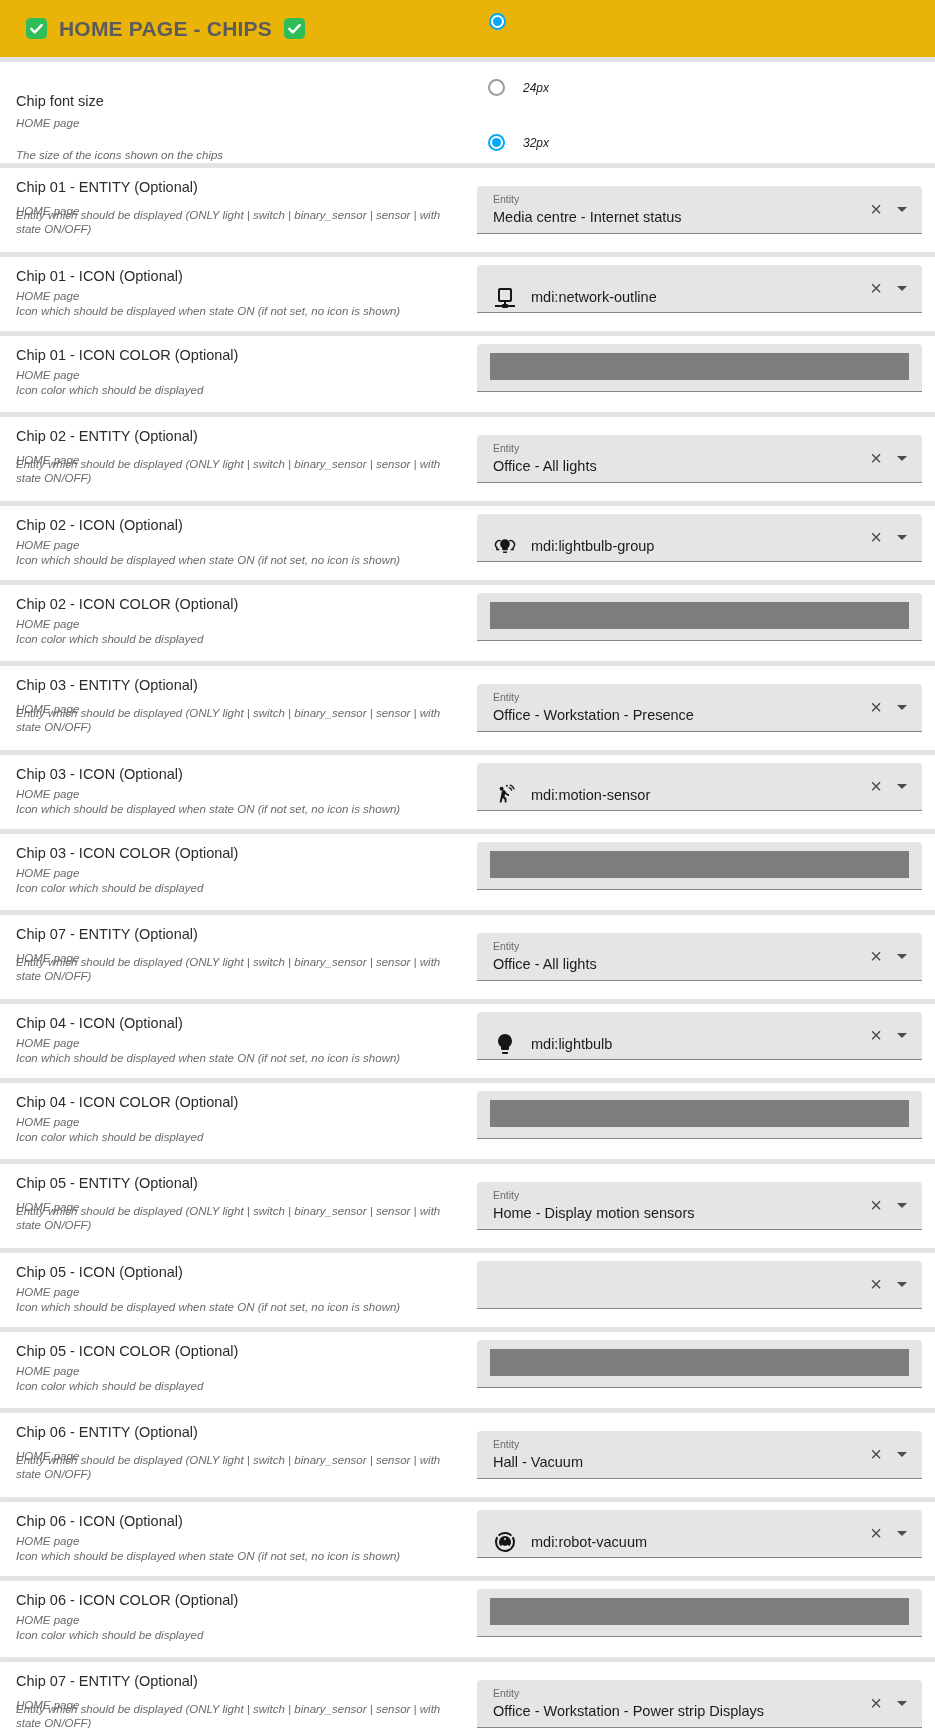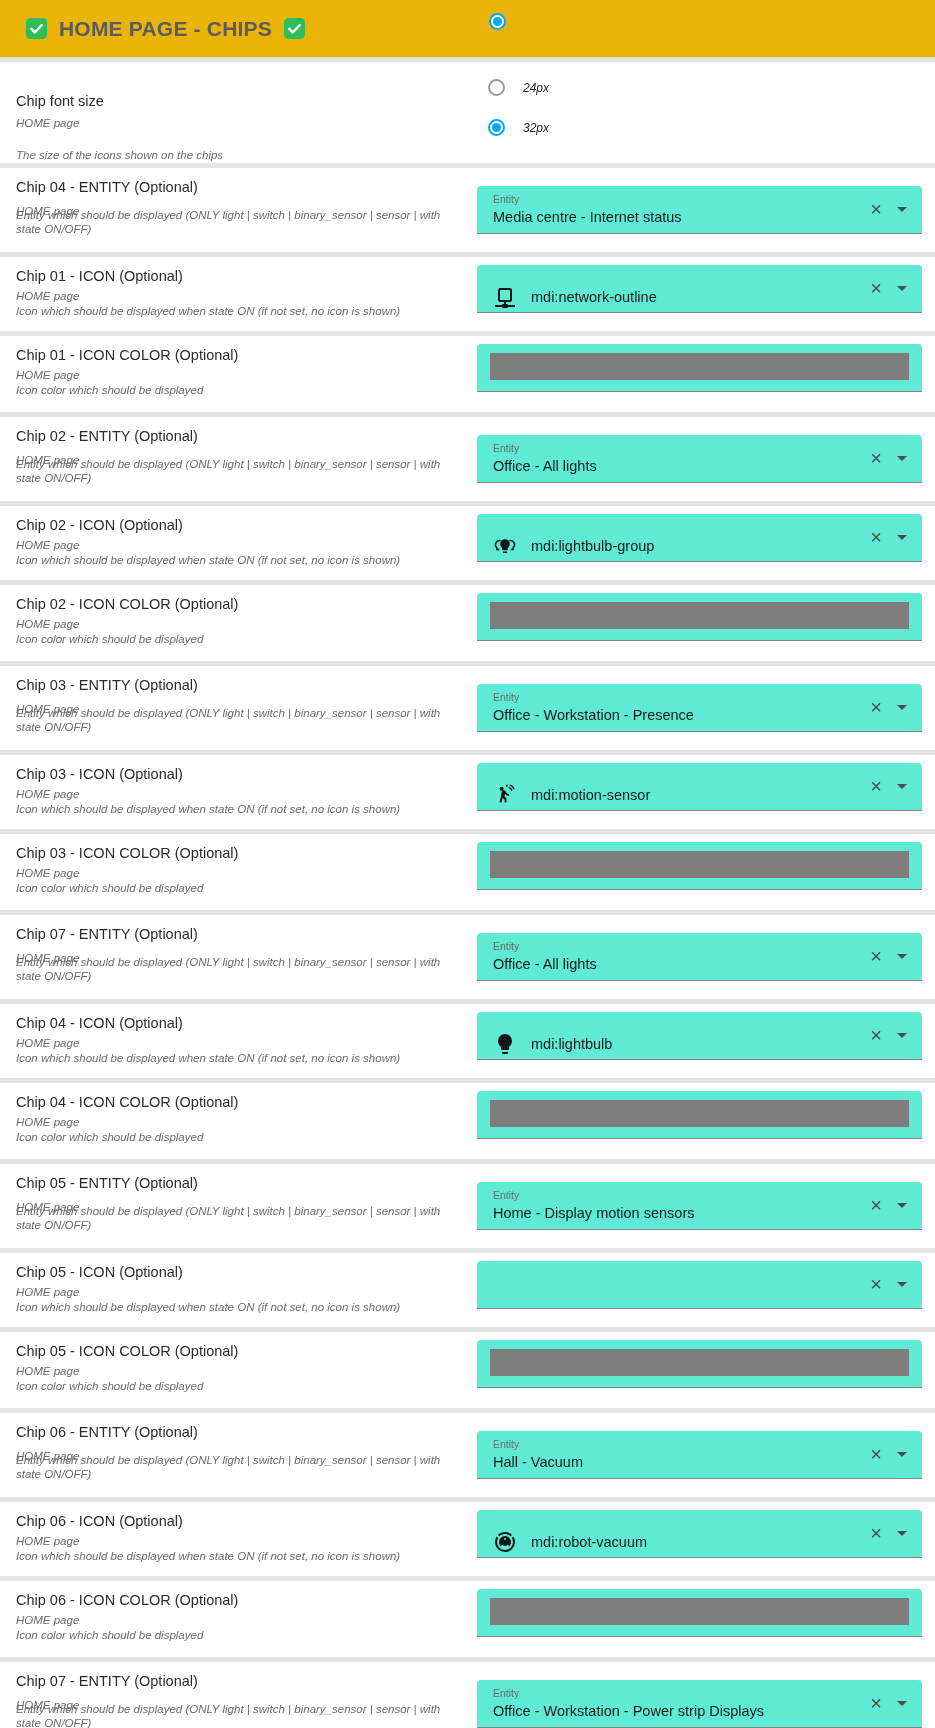--- a/index.html
+++ b/index.html
@@ -23,38 +23,38 @@
   .radio .dot{width:9px;height:9px;border-radius:50%;background:transparent;}
   .radio.selected .dot{background:#03a9f4;}
   
   .fontsize-section{height:101px;position:relative;background:#fff;}
   .fs-title{position:absolute;left:16px;top:31px;font-size:14.5px;color:#2b2b2b;}
   .fs-sub{position:absolute;left:16px;top:55px;font-size:11.5px;font-style:italic;color:#6a6a6a;}
   .fs-desc{position:absolute;left:16px;top:70px;font-size:11.5px;font-style:italic;color:#6a6a6a;margin-top:17px;}
   .fs-option{position:absolute;left:488px;display:flex;align-items:center;gap:18px;font-style:italic;}
   .fs-option .opt-label{font-size:12px;color:#222;}
   .fs-option.opt-0{top:17px;}
-  .fs-option.opt-1{top:57px;}
+  .fs-option.opt-1{top:72px;}
   
   .row{position:relative;background:#fff;}
   .row.entity{height:84px;}
   .row.icon{height:74px;text-align:right;}
   .row.color{height:76px;}
   .row-title{position:absolute;left:16px;font-size:14.5px;color:#2b2b2b;}
   .row.entity .row-title{top:11px;}
   .row.icon .row-title,.row.color .row-title{top:11px;}
   .row-sub{position:absolute;left:16px;font-size:11.5px;font-style:italic;color:#6a6a6a;}
   .row.entity .row-sub{top:37px;}
   .row.icon .row-sub,.row.color .row-sub{top:33px;}
   .row-desc{position:absolute;left:16px;font-size:11.5px;font-style:italic;color:#6a6a6a;
             max-width:432px;line-height:14px;}
   .row.entity .row-desc{top:40px;}
   .row.icon .row-desc,.row.color .row-desc{top:47px;}
   
-  .field{position:absolute;left:477px;width:445px;height:48px;background:#5eead4;
+  .field{position:absolute;left:477px;width:445px;height:48px;background:#e5e5e5;
          border-radius:4px 4px 0 0;border-bottom:1px solid #868686;box-sizing:border-box;}
   .row.entity .field{top:18px;}
   .row.icon .field,.row.color .field{top:8px;}
   .field-label{position:absolute;left:16px;top:7px;font-size:10.5px;color:#6b6b6b;}
   .field-value{position:absolute;left:16px;top:23px;font-size:14.5px;color:#1c1c1c;white-space:nowrap;}
   .icon-field-inner{position:absolute;left:16px;top:8px;height:100%;display:flex;align-items:center;gap:14px;}
   .mdi-glyph{width:24px;height:24px;color:#161616;flex:0 0 auto;}
   .icon-name{font-size:14.5px;color:#1c1c1c;white-space:nowrap;}
   .clear-btn{position:absolute;right:40px;top:0;height:100%;display:flex;align-items:center;
              font-size:20px;color:#4c4c4c;cursor:pointer;font-weight:400;}
@@ -104,21 +104,21 @@
     <span class="radio selected">
         <span class="dot"></span>
       </span>
     <span class="opt-label">32px</span>
   </div>
 </div>
 <div class="divider"></div>
 
 <div id="rows-container">
     <div class="row entity">
-      <div class="row-title">Chip 04 - ENTITY (Optional)</div>
+      <div class="row-title">Chip 01 - ENTITY (Optional)</div>
       <div class="row-sub">HOME page</div>
       <div class="row-desc">Entity which should be displayed (ONLY light | switch | binary_sensor | sensor | with state ON/OFF)</div>
       <div class="field">
         <div class="field-label">Entity</div>
         <div class="field-value">Media centre - Internet status</div>
         <div class="clear-btn">×</div>
         <div class="caret-btn">
           <span class="caret"></span>
         </div>
       </div>

